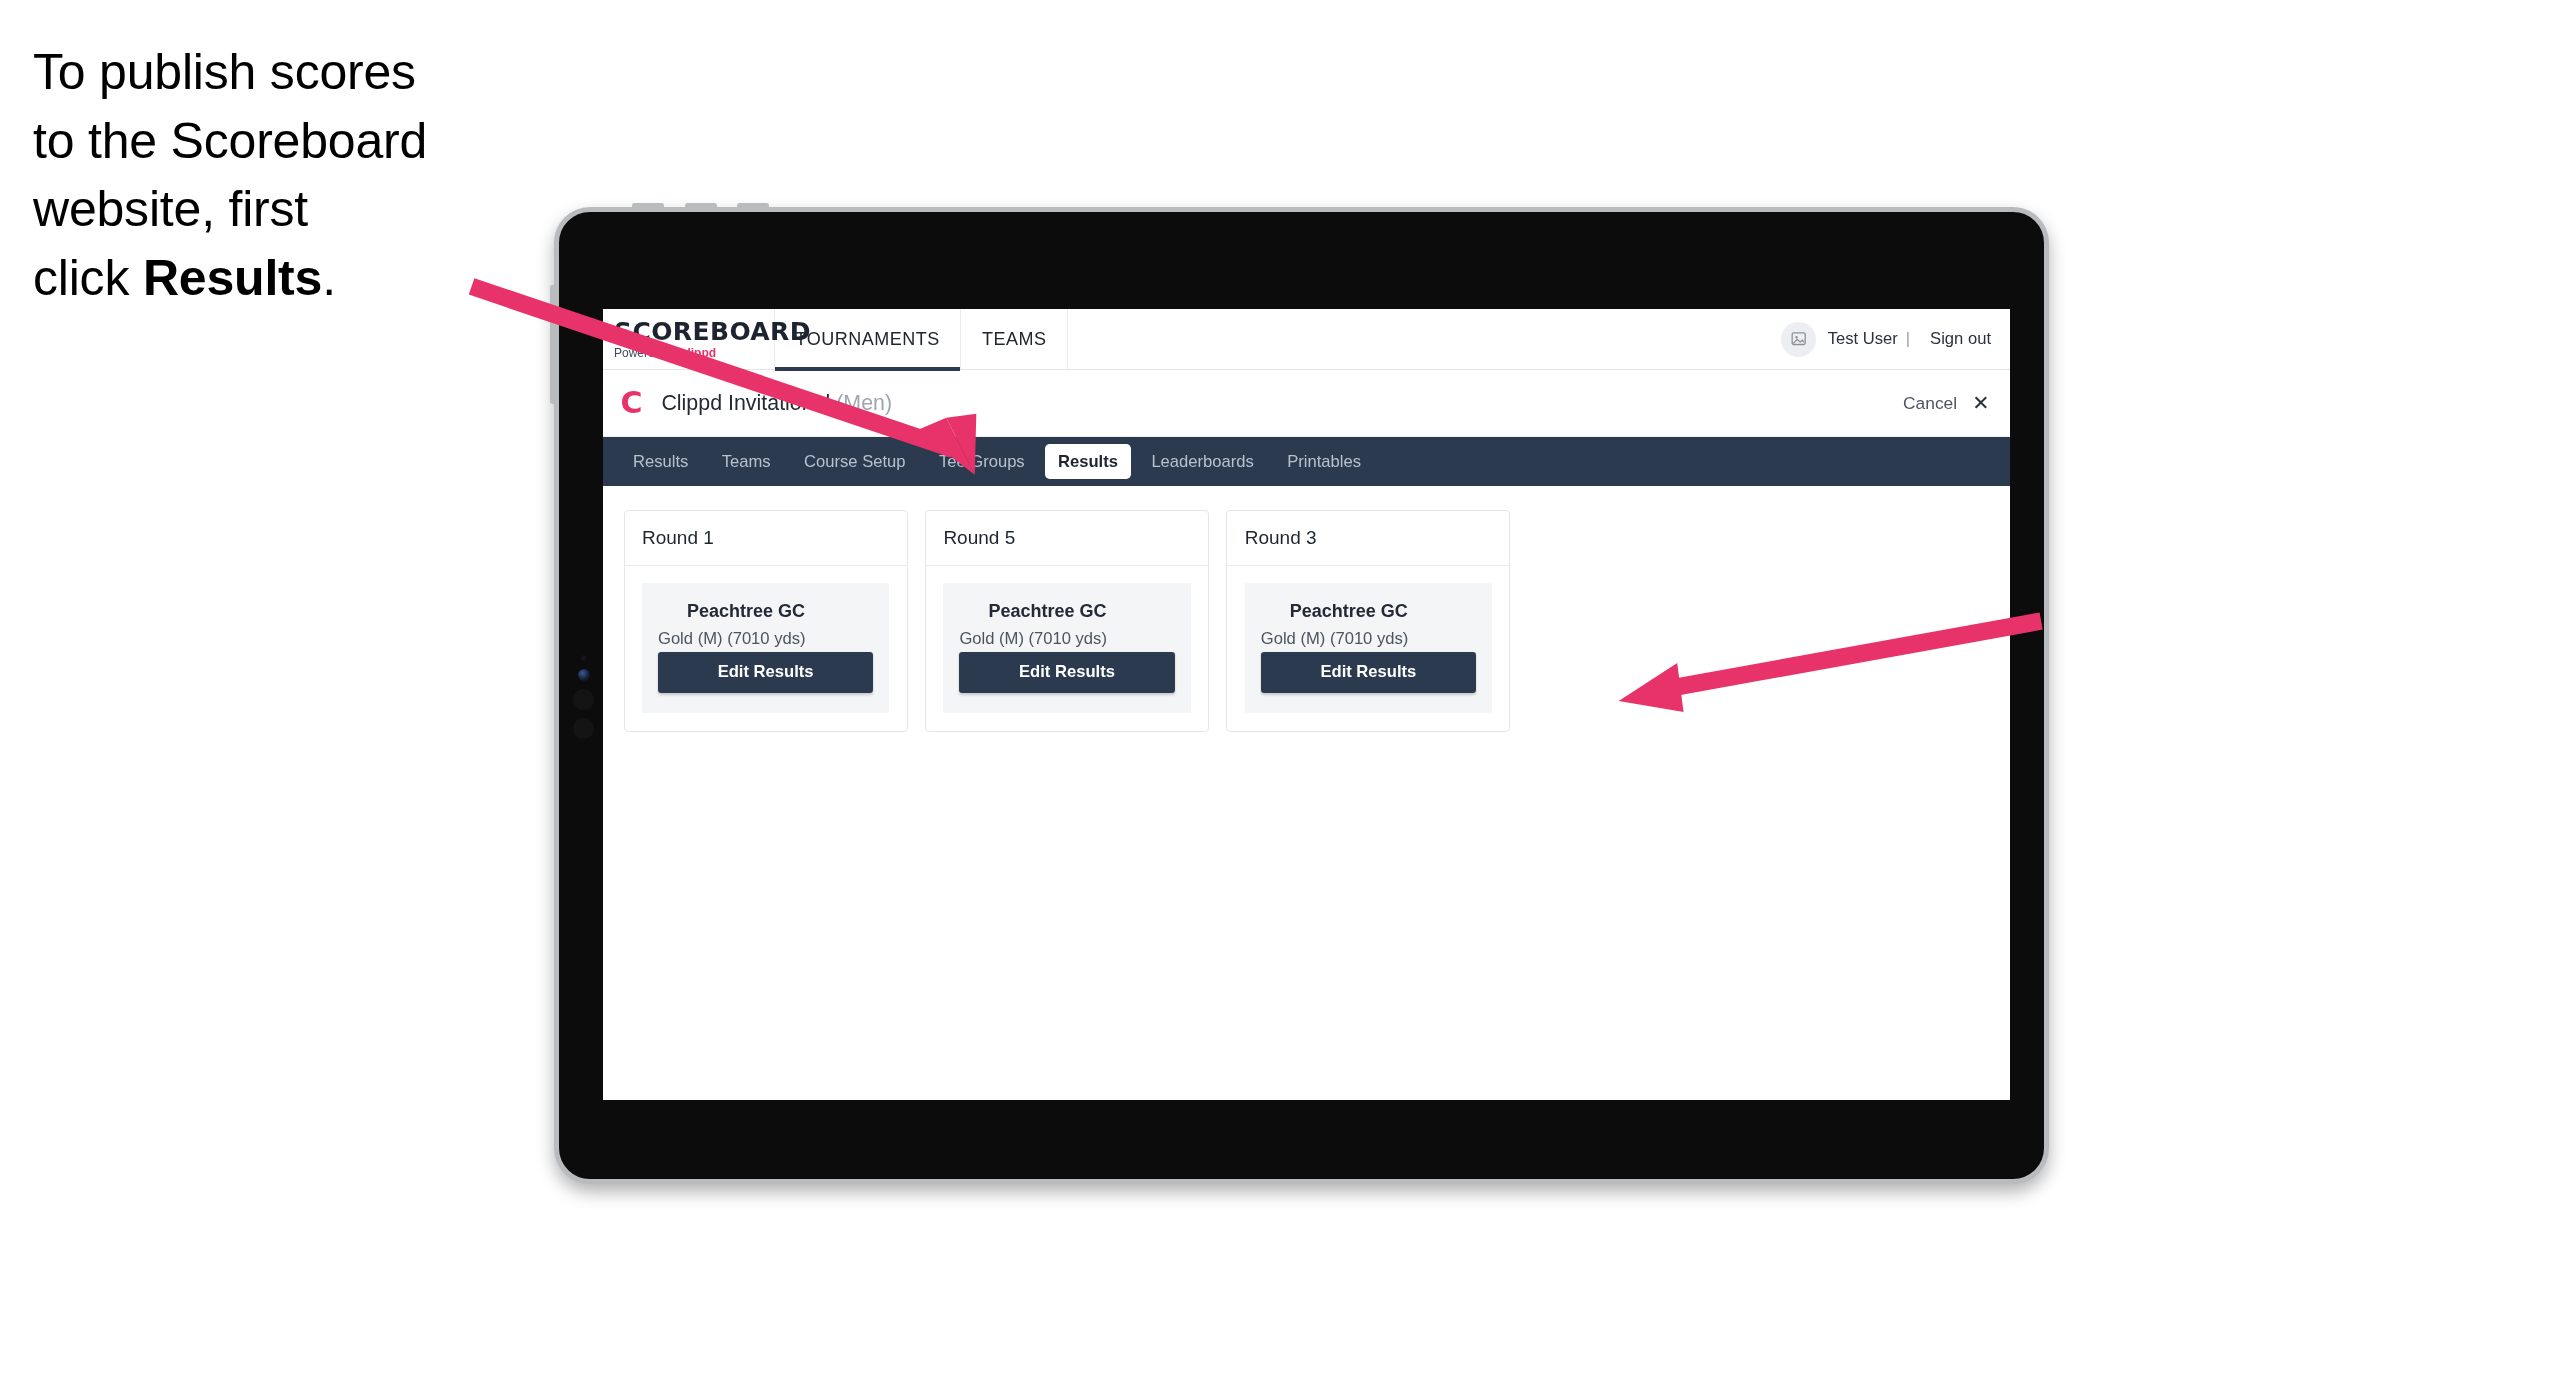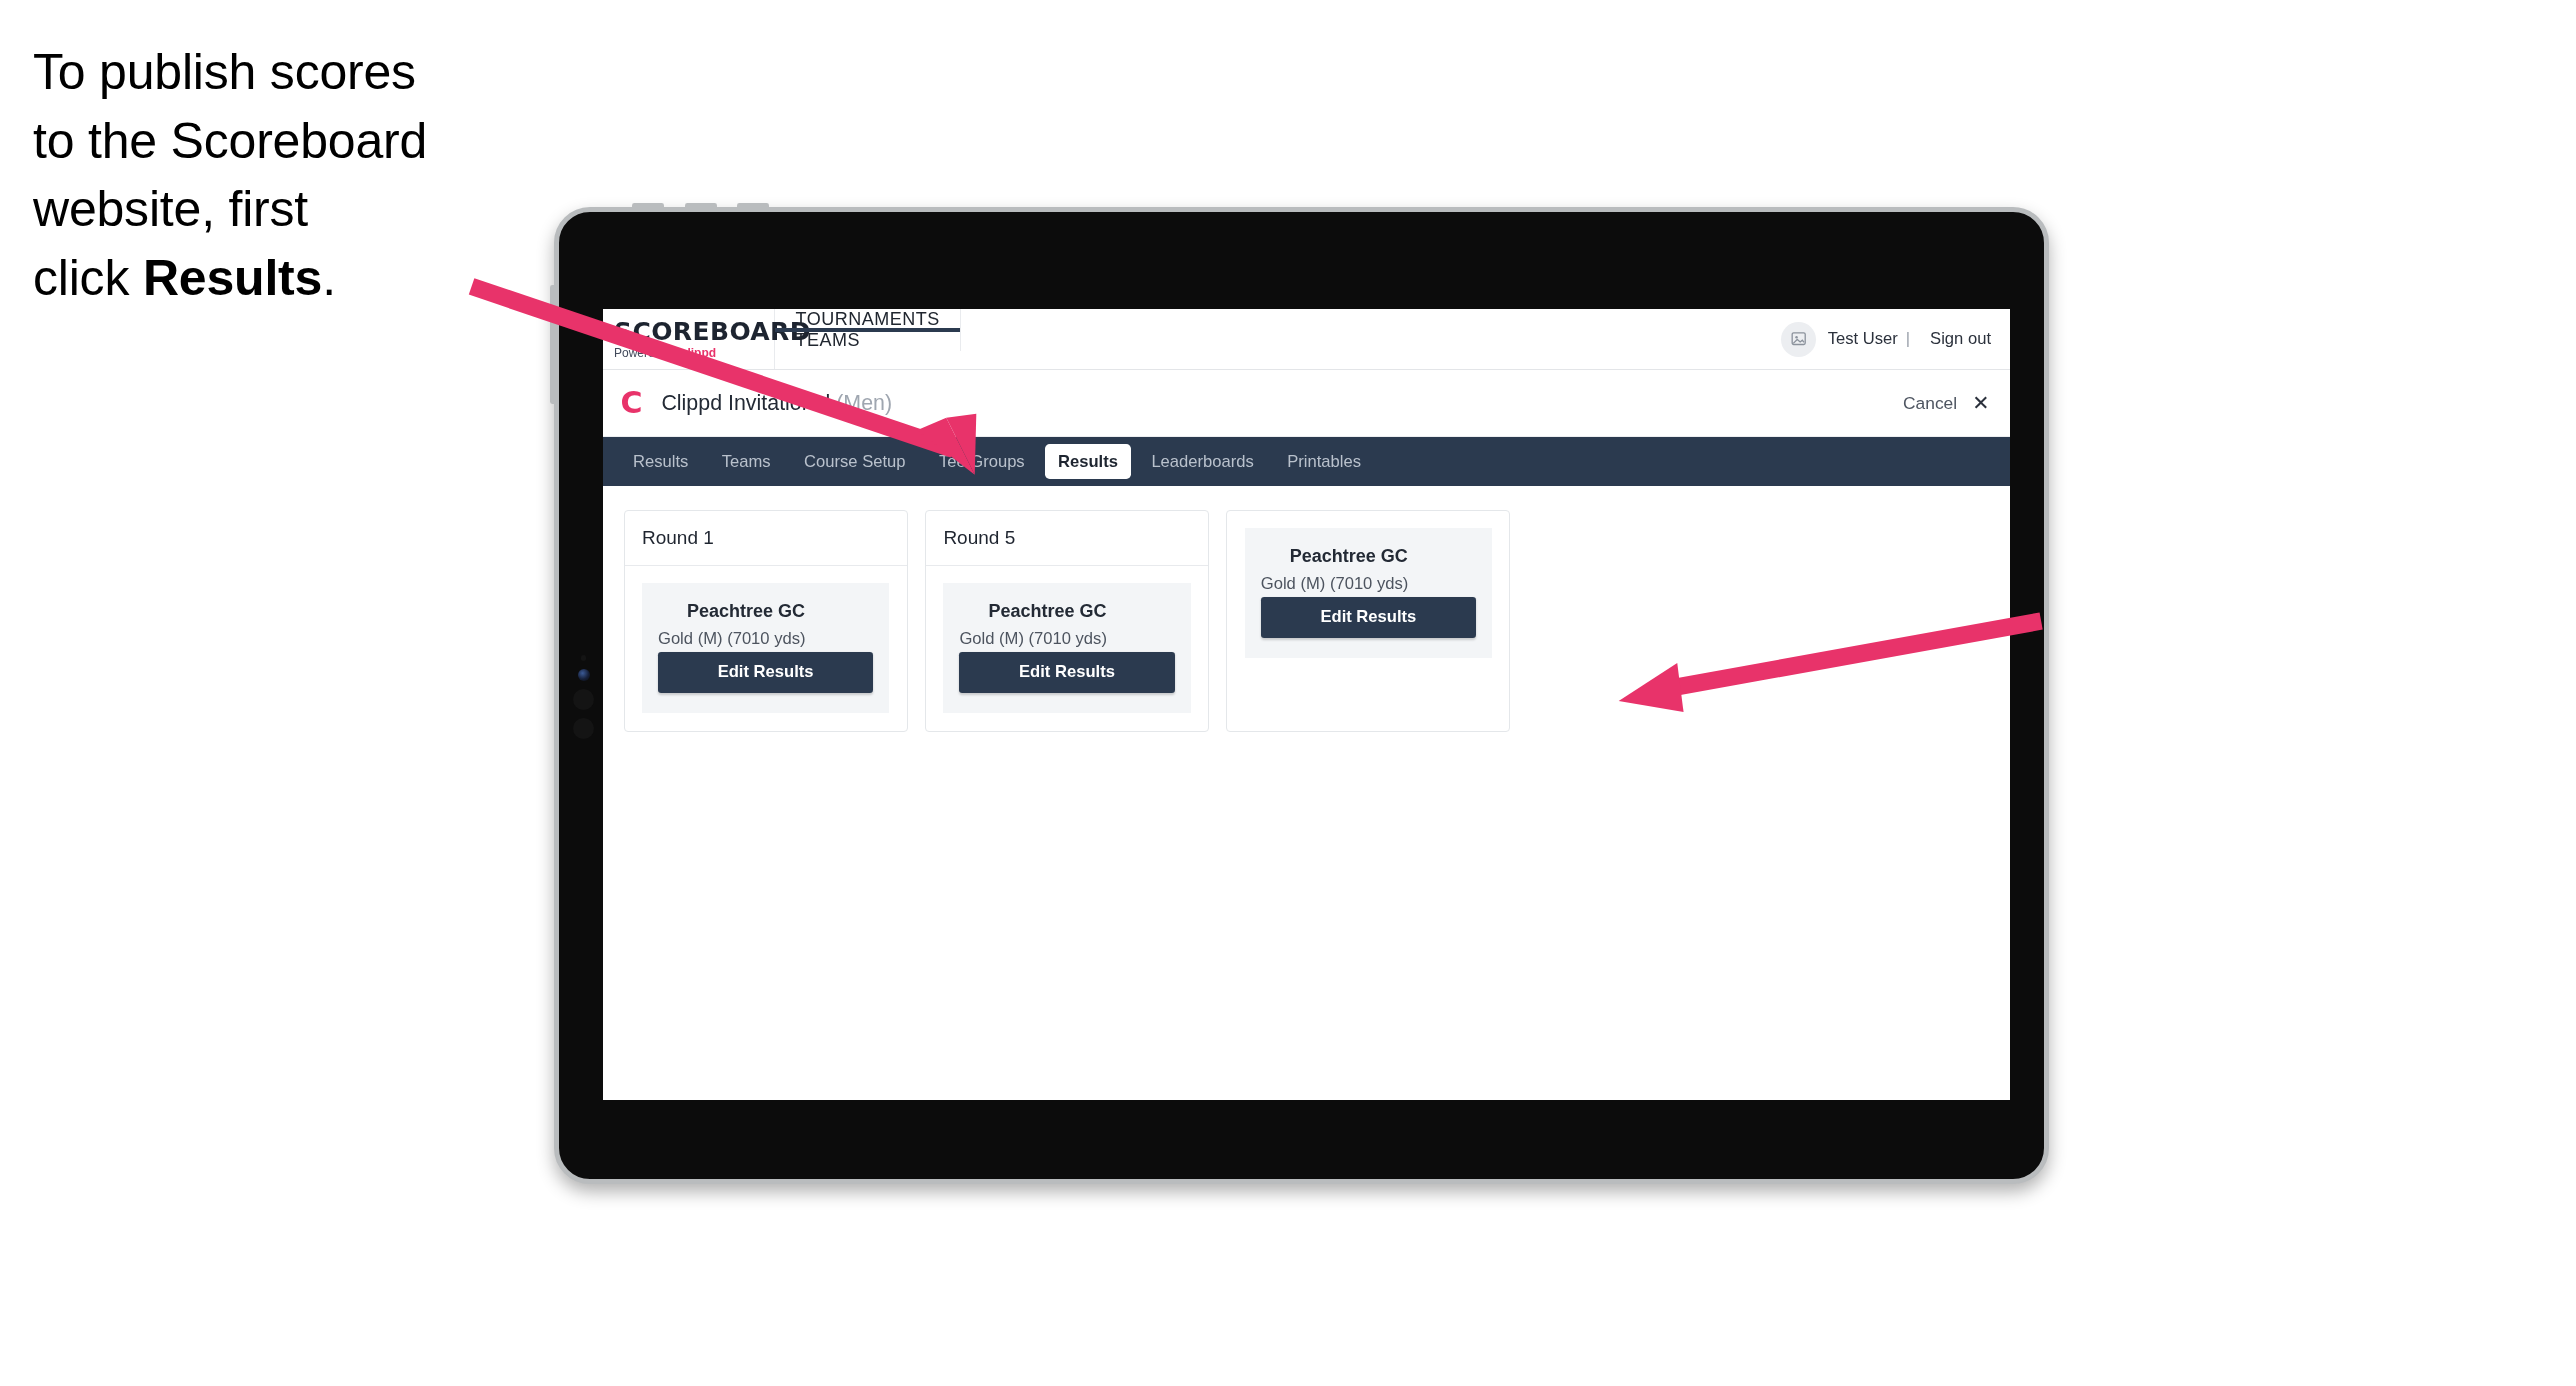--- a/index.html
+++ b/index.html
@@ -78,21 +78,21 @@
     padding-left: 11px; border-right: 0.8px solid #e9ebee;
   }
   .brand-title {
     font-family: "DejaVu Sans", sans-serif;
     font-weight: 700; font-size: 25px; letter-spacing: 0.4px;
     color: #1d2430; line-height: 1;
   }
   .brand-sub { font-size: 12px; color: #41495a; margin-top: 3.2px; line-height: 1; }
   .brand-sub em { font-style: normal; color: #e8336a; font-weight: 700; }
 
-  .topnav { display: flex; align-items: stretch; flex-direction: column; }
+  .topnav { display: flex; align-items: stretch; }
   .topnav-item {
     display: flex; align-items: center; padding: 0 20.6px;
     font-size: 18px; color: #20262f; letter-spacing: 0.5px;
     border-right: 0.8px solid #e9ebee; position: relative; cursor: pointer;
   }
   .topnav-item.active::after {
     content: ""; position: absolute; left: 0; right: 0; bottom: -1.6px;
     height: 4px; background: #2b3a4f;
   }
   .appbar-spacer { flex: 1; }
@@ -249,20 +249,21 @@
             <div class="round-body">
               <div class="course-box">
                 <div class="course-name">Peachtree GC</div>
                 <div class="course-tee">Gold (M) (7010 yds)</div>
                 <button class="edit-btn">Edit Results</button>
               </div>
             </div>
           </div>
 
           <div class="round-card">
+            <div class="round-head">Round 3</div>
             <div class="round-body">
               <div class="course-box">
                 <div class="course-name">Peachtree GC</div>
                 <div class="course-tee">Gold (M) (7010 yds)</div>
                 <button class="edit-btn">Edit Results</button>
               </div>
             </div>
           </div>
 
         </div>

